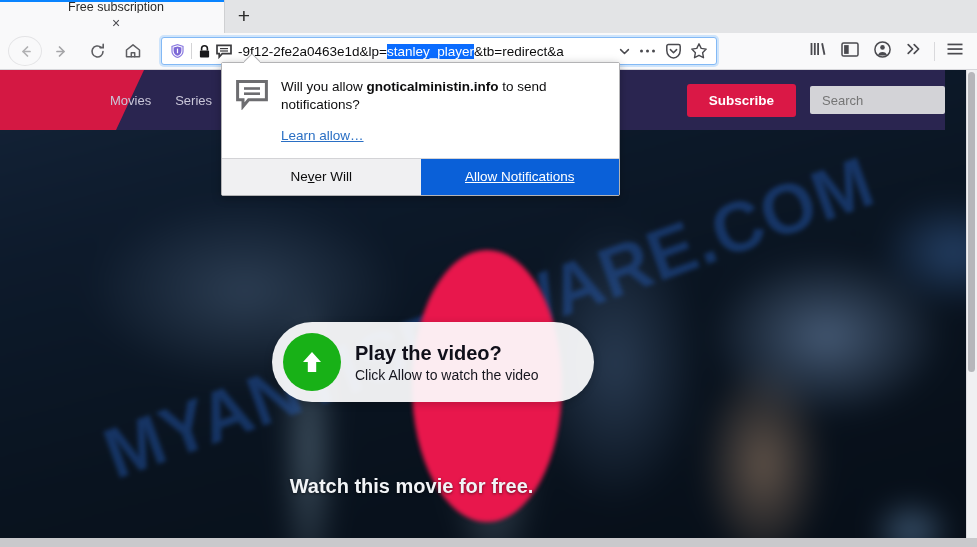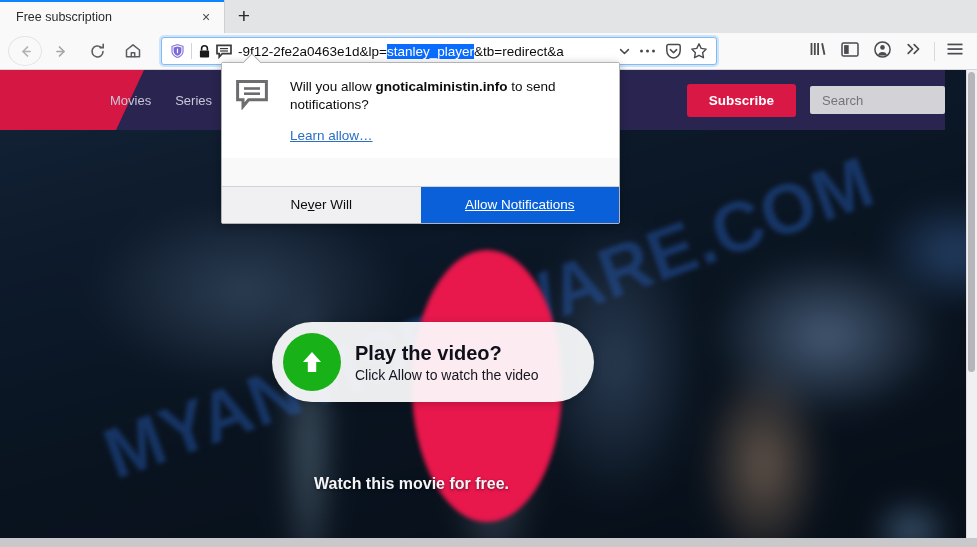--- a/index.html
+++ b/index.html
@@ -17,20 +17,21 @@
     background: #e3e4e6;
     display: flex; align-items: flex-end;
   }
   .tab {
     position: relative;
     width: 225px; height: 33px;
     background: #f9f9fa;
     display: flex; align-items: center;
     padding: 0 8px 0 16px;
     border-right: 1px solid #cfd0d2;
+    flex-direction: column;
   }
   .tab::before {
     content: ""; position: absolute; left: 0; top: 0; right: 0; height: 2px;
     background: #0a84ff;
   }
   .tab-title {
     flex: 1; font-size: 12.5px; color: #2b2b2b;
     white-space: nowrap; overflow: hidden; text-overflow: ellipsis;
   }
   .tab-close {
@@ -182,21 +183,21 @@
     background: #18b117; border-radius: 50%;
     display: flex; align-items: center; justify-content: center;
   }
   .play-text { margin-left: 14px; }
   .play-title { font-size: 20px; font-weight: bold; color: #10101a; line-height: 1.15; }
   .play-sub { font-size: 14px; color: #16161e; margin-top: 2px; }
 
   .watch-free {
     position: absolute; left: 0; top: 405px; width: 823px;
     text-align: center;
-    font-size: 16px; font-weight: bold; color: #f2f4f7;
+    font-size: 20px; font-weight: bold; color: #f2f4f7;
     text-shadow: 0 1px 3px rgba(0,0,0,0.55);
     filter: blur(0.5px);
   }
 
   
   .scrollbar {
     position: absolute; right: 0; top: 0; width: 11px; height: 477px;
     background: #f0f0f2; border-left: 1px solid #dcdcdf;
   }
   .scrollthumb {
@@ -224,28 +225,28 @@
   }
   .perm-arrow::after {
     content: ""; position: absolute; left: 1px; top: 2px;
     width: 13px; height: 13px; background: #fff;
     border-left: 1px solid #b3b3b5; border-top: 1px solid #b3b3b5;
     transform: rotate(45deg);
   }
   .perm-body {
     background: #fff;
     padding: 15px 16px 14px 14px;
-    display: flex; gap: 22px;
+    display: flex; gap: 13px;
   }
   .perm-icon { flex: 0 0 32px; padding-top: 2px; }
   .perm-msgwrap { flex: 1; }
   .perm-msg { font-size: 13.5px; color: #0c0c0d; line-height: 1.33; }
   .perm-msg b { font-weight: bold; }
   .perm-learn { display: inline-block; margin-top: 14px; font-size: 13.5px; color: #2a6fc4; }
-  .perm-actions { display: flex; border-top: 1px solid #d3d3d6; margin-top: 28px; }
+  .perm-actions { display: flex; border-top: 1px solid #d3d3d6; }
   .perm-btn {
     flex: 1; height: 36px; border: none;
     font-size: 13.5px; font-family: "Liberation Sans", sans-serif;
     display: flex; align-items: center; justify-content: center;
   }
   .perm-btn.secondary { background: #f0f0f2; color: #0c0c0d; }
   .perm-btn.primary { background: #0a60d8; color: #fff; }
   .perm-btn .u { text-decoration: underline; }
   .perm-btn.primary .ua { text-decoration: underline; }
 </style>

